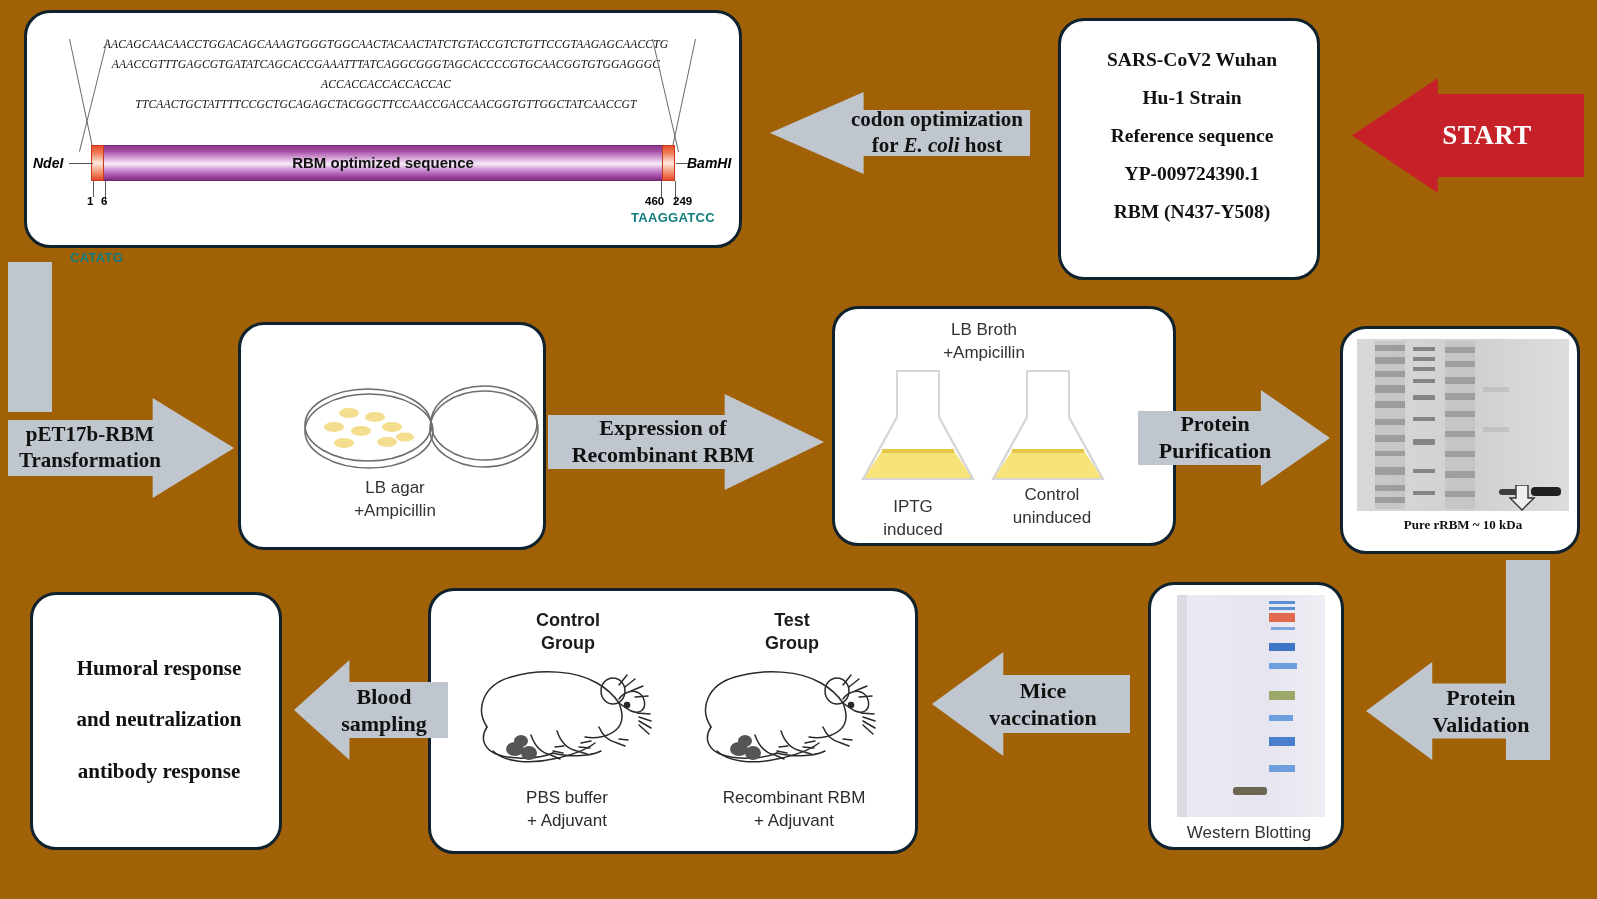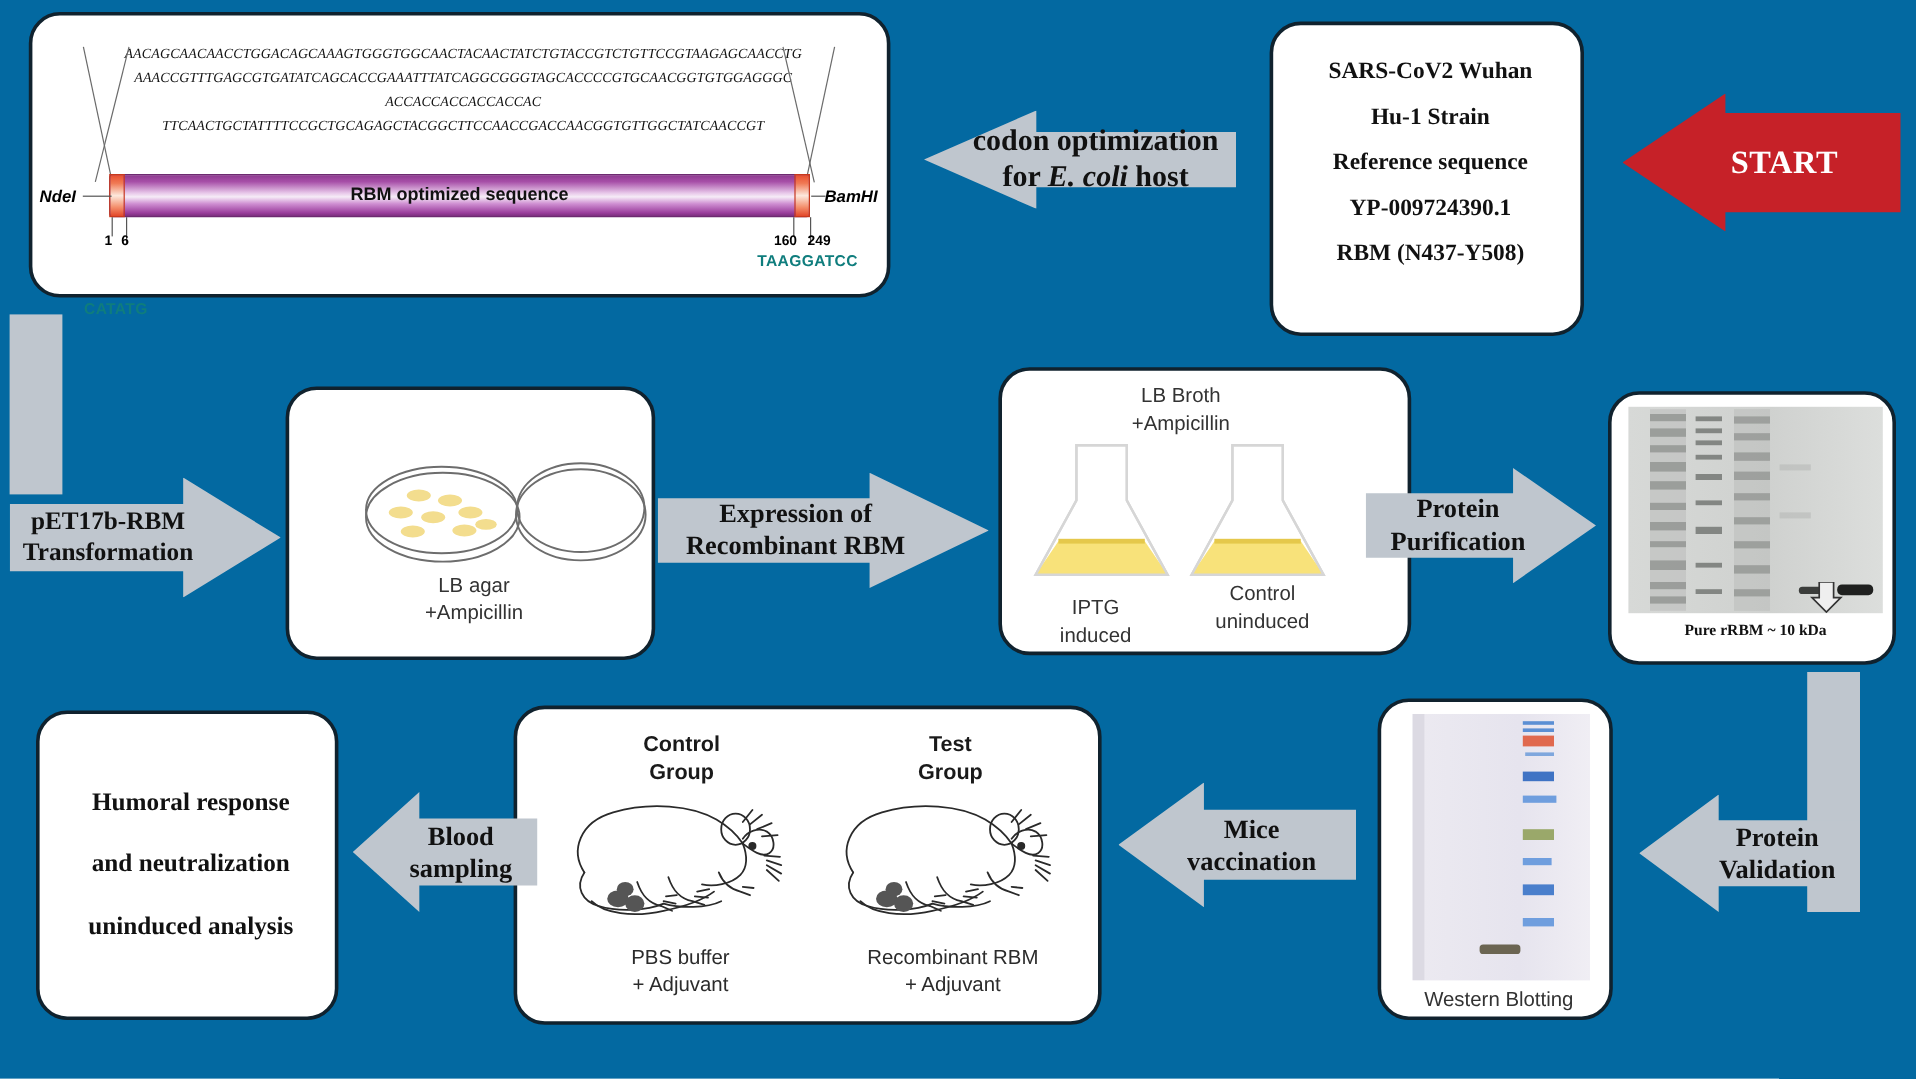--- a/index.html
+++ b/index.html
@@ -2,21 +2,21 @@
 <html><head>
 <meta charset="utf-8">
 <style>
   * { box-sizing: border-box; margin: 0; padding: 0; }
   html, body {
     width: 1597px; height: 899px;
     background: #ffffff;
     font-family: "Liberation Serif", serif;
     overflow: hidden;
   }
-  #stage { position: relative; width: 1597px; height: 899px; background:#0369a1; }
+  #stage { position: relative; width: 1597px; height: 899px; background:#a16207; }
 
   
   .box {
     position: absolute;
     background: #ffffff;
     border: 3px solid #10222e;
     border-radius: 26px;
   }
 
   
@@ -185,27 +185,27 @@
     <div class="leader" style="left:649px; top:150px; width:12px;"></div>
 
     <div class="tick" style="left:66px; top:168px; height:16px;"></div>
     <div class="tick" style="left:78px; top:168px; height:22px;"></div>
     <div class="numlab" style="left:60px; top:182px;">1</div>
     <div class="numlab" style="left:74px; top:182px;">6</div>
     <div class="teal" style="left:43px; top:197px;margin-top:40px;">CATATG</div>
 
     <div class="tick" style="left:634px; top:168px; height:16px;"></div>
     <div class="tick" style="left:648px; top:168px; height:22px;"></div>
-    <div class="numlab" style="left:618px; top:182px;">160</div>
+    <div class="numlab" style="left:618px; top:182px;">460</div>
     <div class="numlab" style="left:646px; top:182px;">249</div>
     <div class="teal" style="left:604px; top:197px;">TAAGGATCC</div>
   </div>
 
   <div class="arrow-left" style="left:770px; top:92px; width:260px; height:82px;"></div>
-  <div class="arrow-label" style="left:800px; top:96px; width:226px; height:74px; font-size:25px;">
+  <div class="arrow-label" style="left:824px; top:96px; width:226px; height:74px; font-size:21px;">
     <div>
       <div>codon optimization</div>
       <div>
         <span>for </span><span style="font-style:italic;">E. coli</span><span> host</span>
       </div>
     </div>
   </div>
 
   <div class="box" style="left:1058px; top:18px; width:262px; height:262px;">
     <div class="bigtext" style="left:0; top:20px; width:262px; font-size:19.5px;">
@@ -465,17 +465,17 @@
     <div>
       <div>Blood</div>
       <div>sampling</div>
     </div>
   </div>
 
   <div class="box" style="left:30px; top:592px; width:252px; height:258px;padding-left:24px;">
     <div class="bigtext" style="left:0; top:48px; width:252px; font-size:21px; line-height:2.45;">
       <div>Humoral response</div>
       <div>and neutralization</div>
-      <div>uninduced analysis</div>
+      <div>antibody response</div>
     </div>
   </div>
 
 </div>
 
 </body></html>

